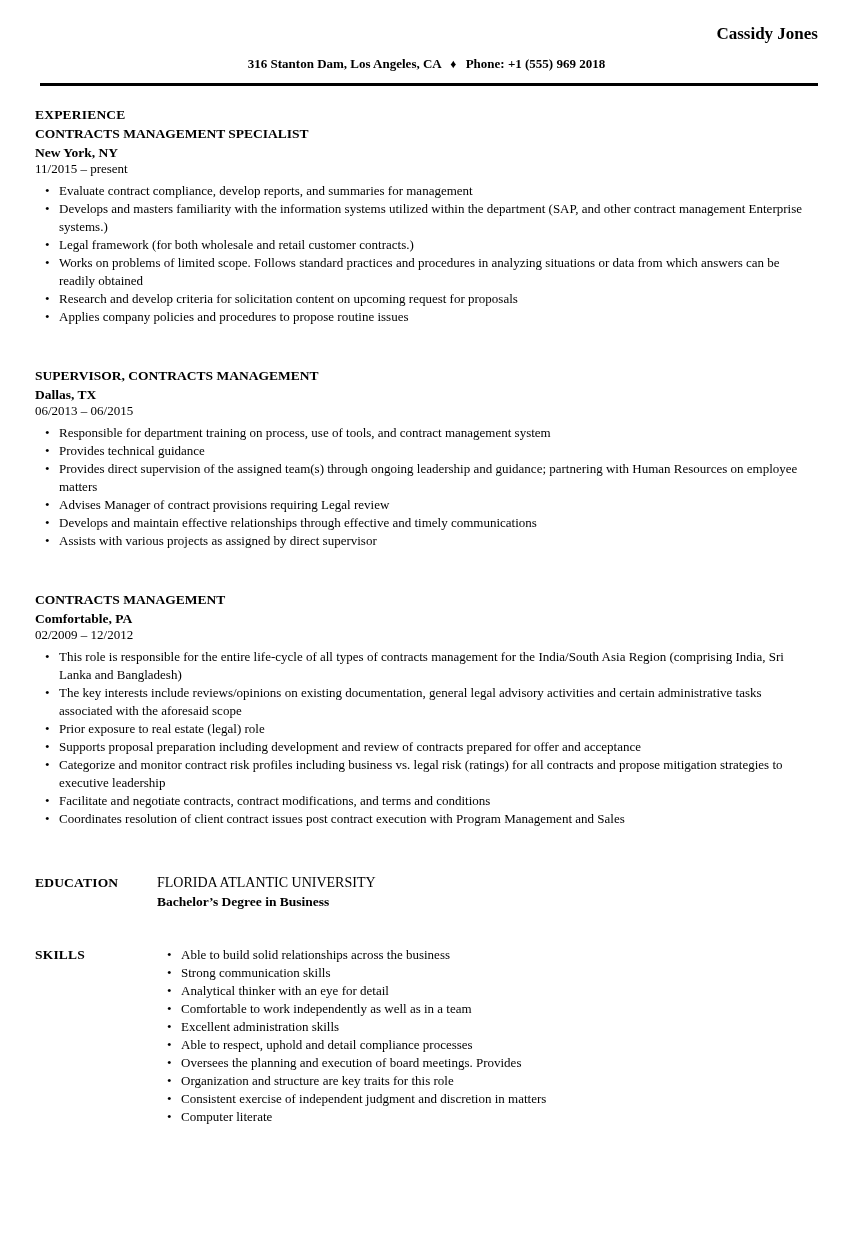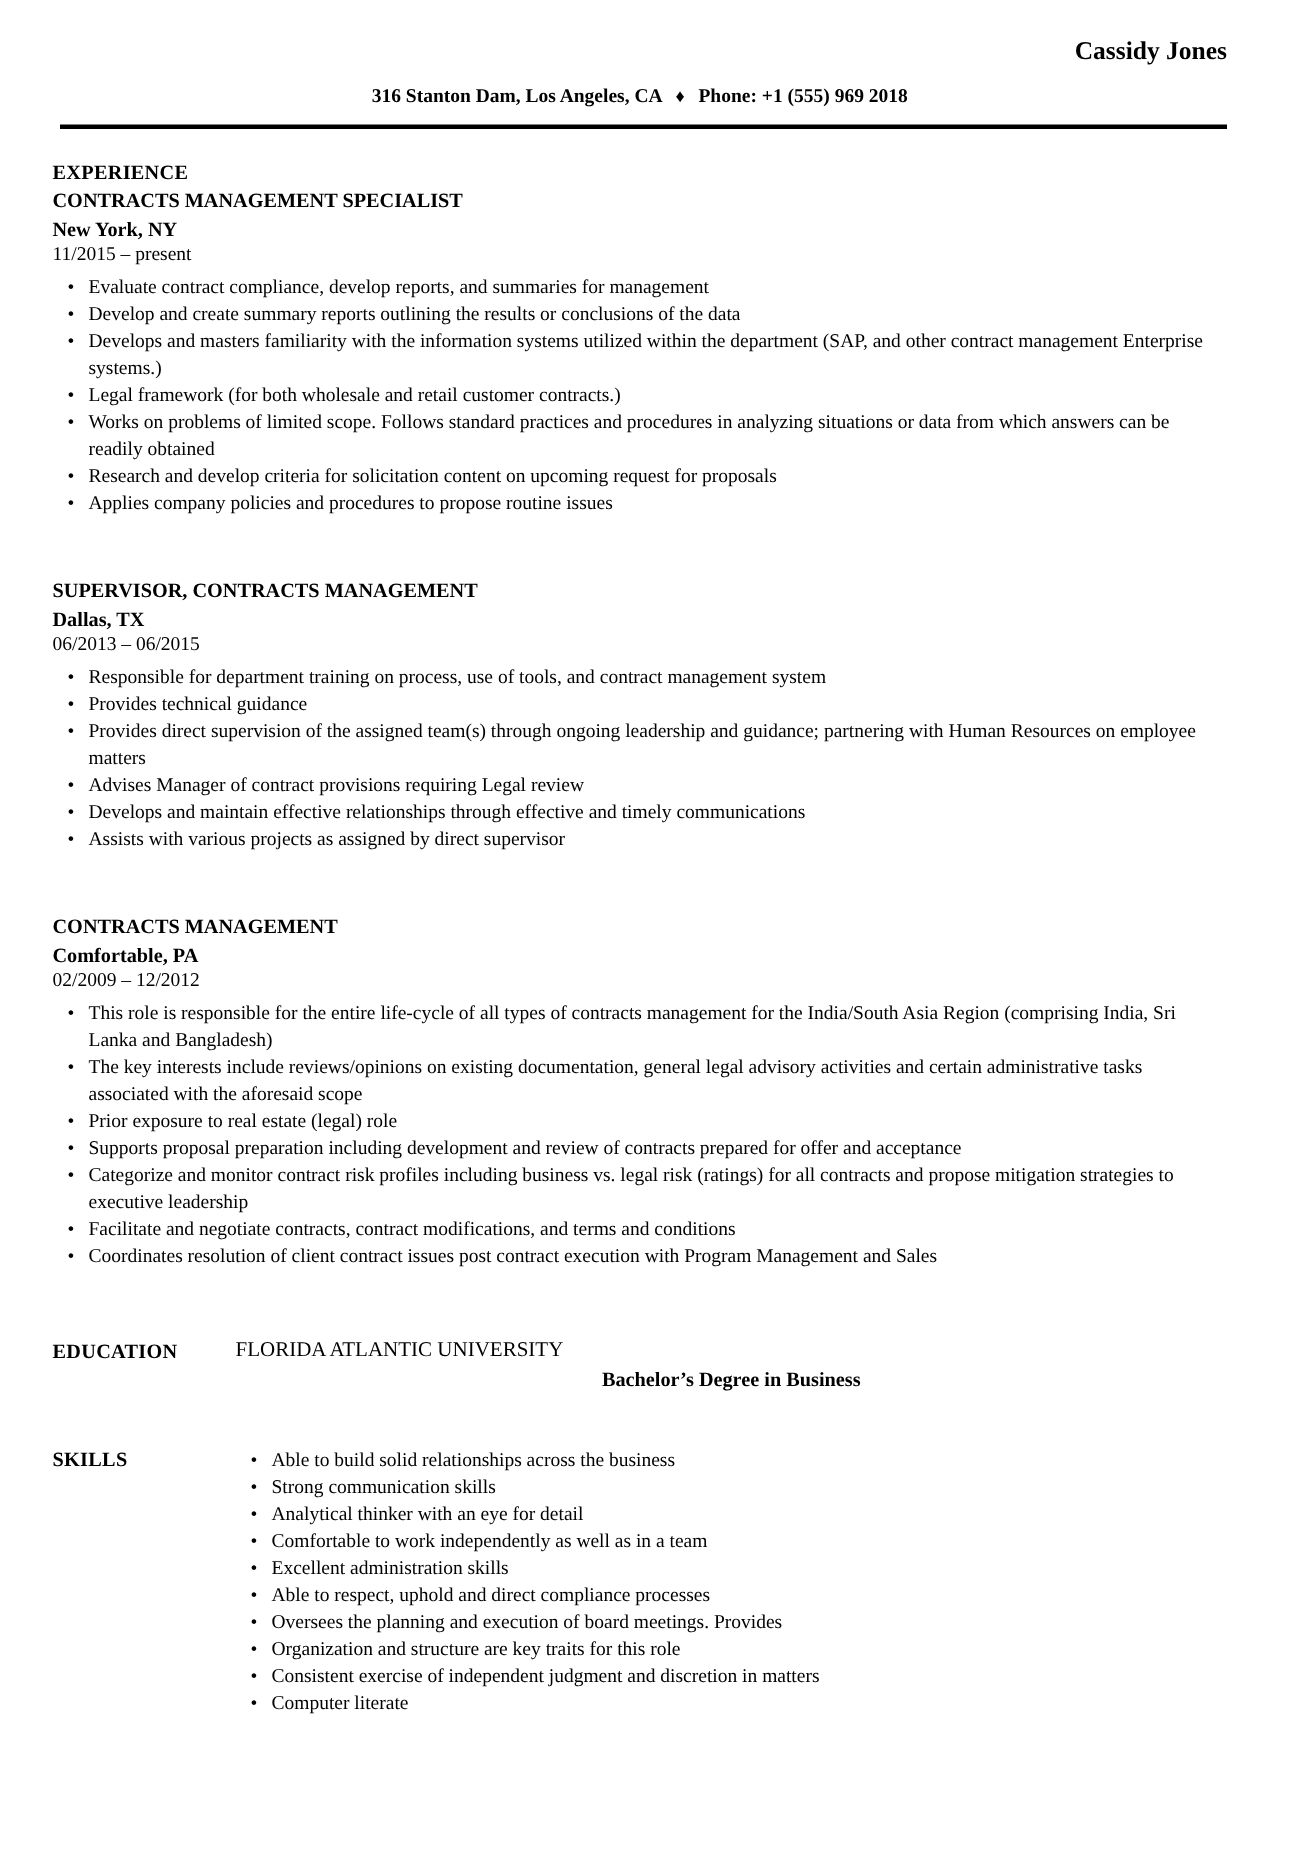--- a/index.html
+++ b/index.html
@@ -92,21 +92,20 @@
   
   .edu-school {
     font-size: 14px;
     font-weight: normal;
     line-height: 19px;
   }
   .edu-degree {
     font-size: 13.5px;
     font-weight: bold;
     line-height: 19px;
-    text-align: center;
   }
 </style>
 </head>
 <body>
 
 <div class="page">
 
   <div class="header">
     <div class="header-name">Cassidy Jones</div>
     <div class="header-contact">
@@ -120,21 +119,20 @@
   <div class="section section-experience">
     <div class="section-label">EXPERIENCE</div>
     <div class="section-content">
 
       <div class="job">
         <div class="job-title">CONTRACTS MANAGEMENT SPECIALIST</div>
         <div class="job-location">New York, NY</div>
         <div class="job-dates">11/2015 – present</div>
         <ul class="bullets">
           <li>Evaluate contract compliance, develop reports, and summaries for management</li>
-          <li>Develop and create summary reports outlining the results or conclusions of the data</li>
           <li>Develops and masters familiarity with the information systems utilized within the department (SAP, and other contract management Enterprise systems.)</li>
           <li>Legal framework (for both wholesale and retail customer contracts.)</li>
           <li>Works on problems of limited scope. Follows standard practices and procedures in analyzing situations or data from which answers can be readily obtained</li>
           <li>Research and develop criteria for solicitation content on upcoming request for proposals</li>
           <li>Applies company policies and procedures to propose routine issues</li>
         </ul>
       </div>
 
       <div class="job">
         <div class="job-title">SUPERVISOR, CONTRACTS MANAGEMENT</div>
@@ -178,21 +176,21 @@
 
   <div class="section section-skills">
     <div class="section-label">SKILLS</div>
     <div class="section-content">
       <ul class="bullets skills-list">
         <li>Able to build solid relationships across the business</li>
         <li>Strong communication skills</li>
         <li>Analytical thinker with an eye for detail</li>
         <li>Comfortable to work independently as well as in a team</li>
         <li>Excellent administration skills</li>
-        <li>Able to respect, uphold and direct compliance processes</li>
+        <li>Able to respect, uphold and detail compliance processes</li>
         <li>Oversees the planning and execution of board meetings. Provides</li>
         <li>Organization and structure are key traits for this role</li>
         <li>Consistent exercise of independent judgment and discretion in matters</li>
         <li>Computer literate</li>
       </ul>
     </div>
   </div>
 
 </div>
 

